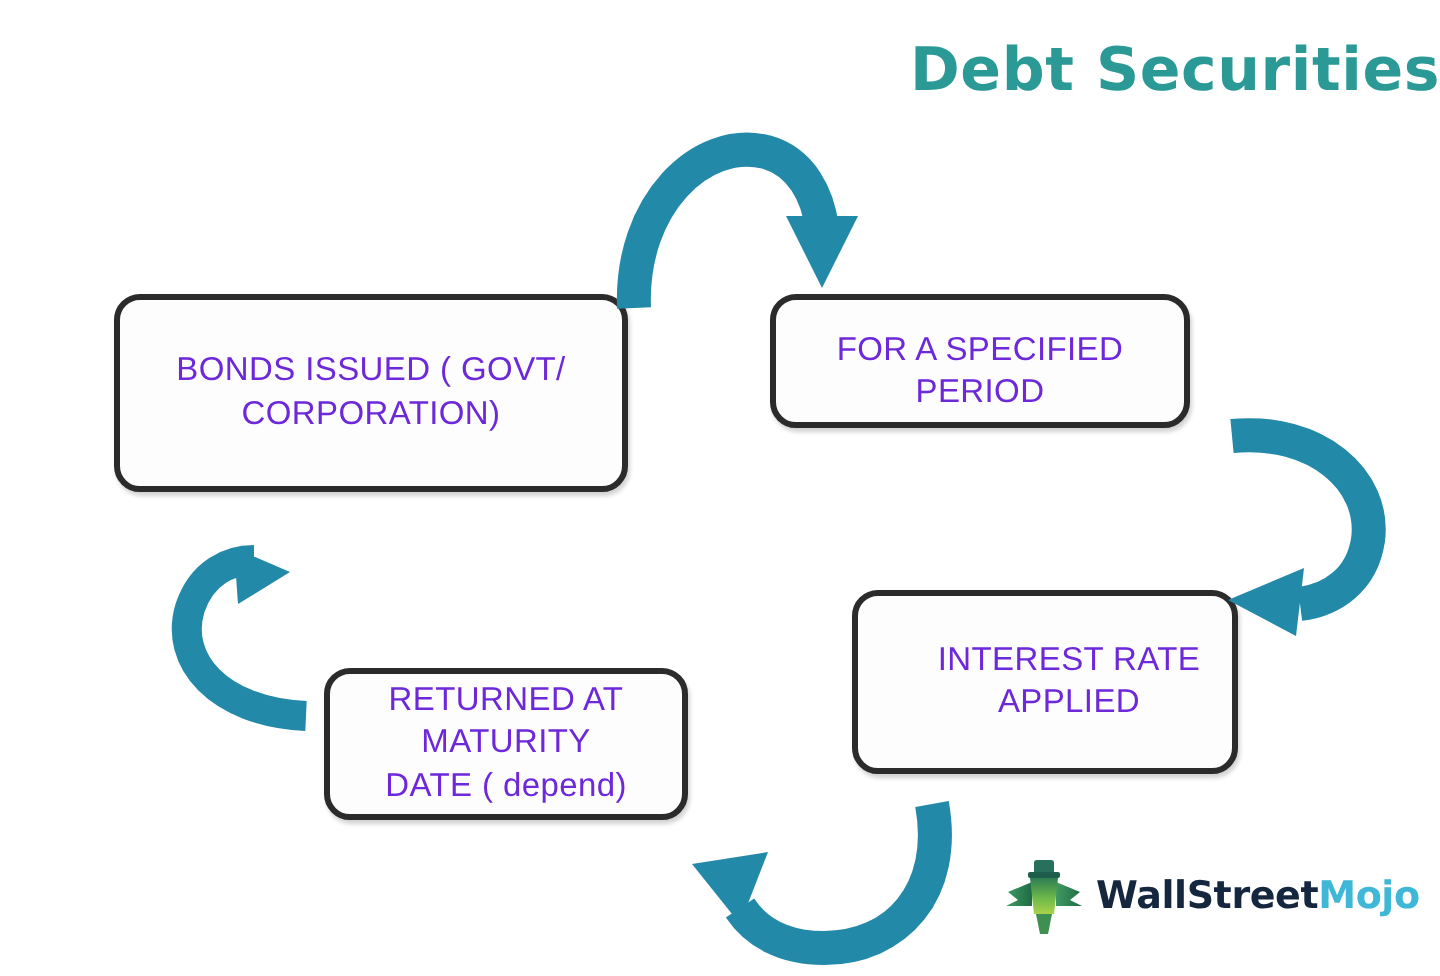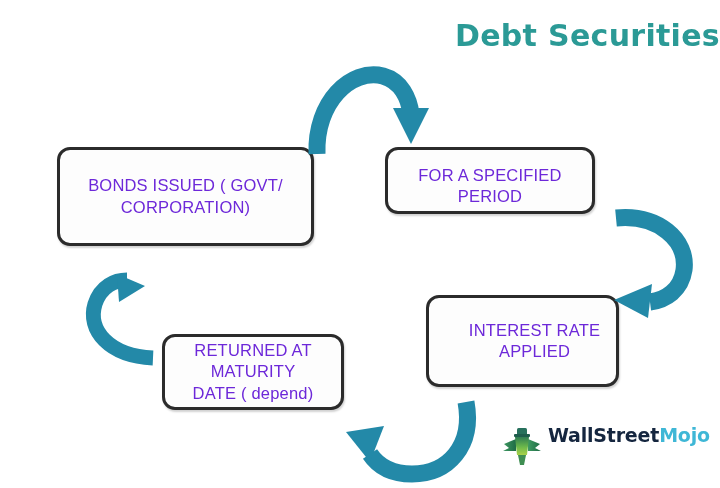--- a/index.html
+++ b/index.html
@@ -69,20 +69,21 @@
   #arrow-left   { left: 83px;  top: 272px; width: 95px;  height: 95px; }
 
   
   #logo-wrap {
     position: absolute;
     left: 500px;
     top: 424px;
     width: 190px;
     height: 48px;
     display: flex;
+    align-items: center;
   }
   #logo-mark { width: 44px; height: 44px; flex: 0 0 44px; }
   #logo-text {
     margin-left: 4px;
     font-family: "DejaVu Sans", sans-serif;
     font-size: 19px;
     font-weight: bold;
     letter-spacing: -0.2px;
     white-space: nowrap;
   }

